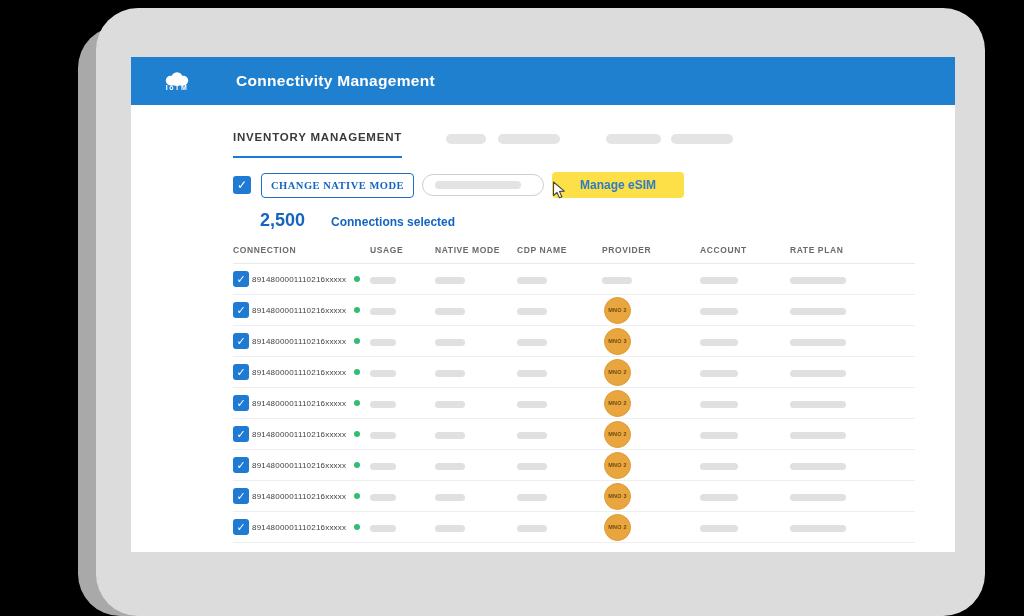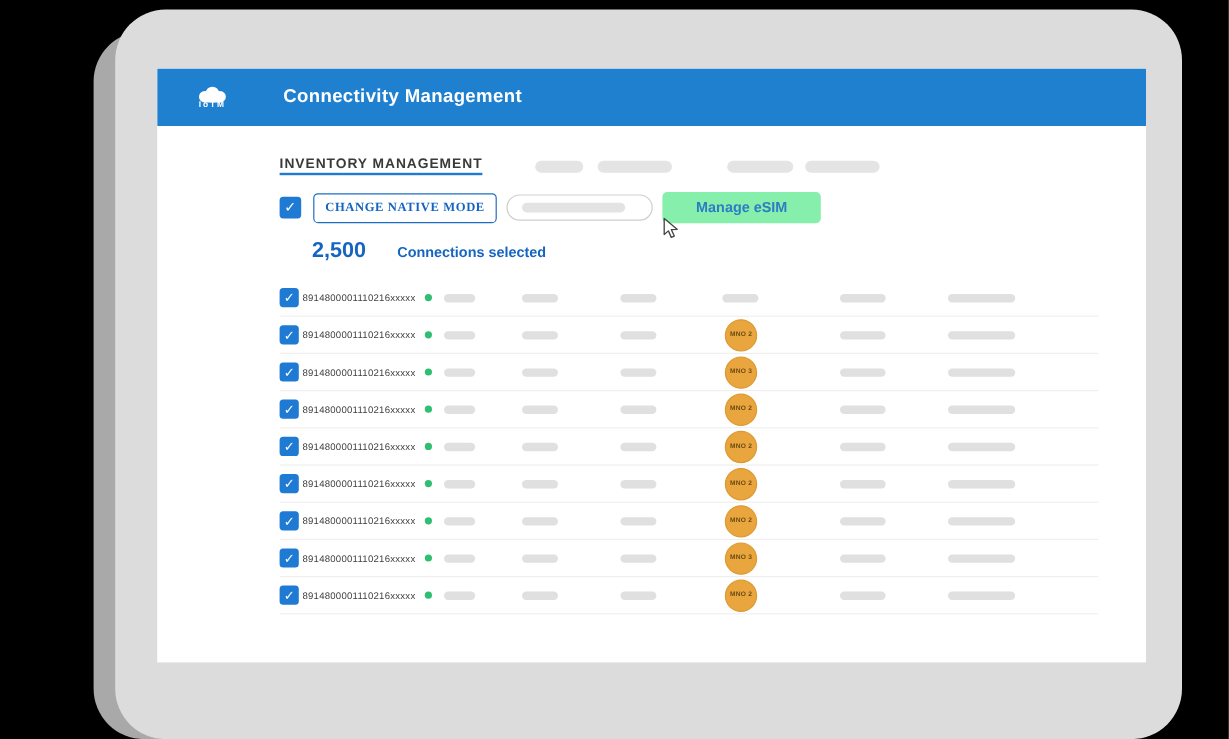--- a/index.html
+++ b/index.html
@@ -36,21 +36,21 @@
   .logo { display: flex; flex-direction: column; align-items: center; margin-right: 16px; }
   .logo-text { color: #fff; font-size: 7px; font-weight: bold; letter-spacing: 1.6px; margin-top: -3px; }
   .app-title { color: #fff; font-size: 15.5px; font-weight: 600; letter-spacing: .3px; }
 
   
   .content { position: relative; padding: 26px 40px 0 102px; }
 
   .tabs { display: flex; align-items: flex-start; margin-bottom: 14px; }
   .tab-active {
     font-size: 11.5px; font-weight: 700; letter-spacing: .8px; color: #3a3a3a;
-    padding-bottom: 1px; border-bottom: 2px solid #1e7ad3; cursor: default;
+    padding-bottom: 13px; border-bottom: 2px solid #1e7ad3; cursor: default;
   }
   .tab-skel { height: 10px; border-radius: 5px; background: #e4e4e4; margin-top: 3px; }
 
   .toolbar { display: flex; align-items: center; margin-bottom: 10px; }
   .cb {
     background: #1e7ad3; border-radius: 3px; color: #fff;
     display: flex; align-items: center; justify-content: center;
   }
   .cb-main { width: 18px; height: 18px; font-size: 12px; }
   .btn-outline {
@@ -58,21 +58,21 @@
     font-family: Liberation Serif, serif; font-size: 10.5px; font-weight: 700; letter-spacing: .5px;
     padding: 6px 9px; border-radius: 4px; cursor: pointer;
   }
   .btn-skel {
     margin-left: 8px; width: 122px; height: 22px;
     border: 1px solid #cfcfcf; border-radius: 11px; background: #fff;
     display: flex; align-items: center; padding: 0 12px;
   }
   .btn-skel-bar { width: 86px; height: 8px; border-radius: 4px; background: #e3e3e3; }
   .btn-esim {
-    margin-left: 8px; background: #86efac; border: none; color: #2f7bc4;
+    margin-left: 8px; background: #fde047; border: none; color: #2f7bc4;
     font-family: inherit; font-size: 12px; font-weight: 600;
     padding: 6px 28px; border-radius: 4px; cursor: pointer;
   }
 
   .selection { margin: 12px 0 14px 27px; color: #1565c0; display: flex; align-items: baseline; gap: 22px; }
   .sel-count { font-size: 18px; font-weight: 700; }
   .sel-label { font-size: 12px; font-weight: 700; margin-left: 4px; }
 
   
   .grid {
@@ -139,20 +139,29 @@
         <span class="btn-skel-bar"></span>
       </span>
       <button class="btn-esim">Manage eSIM</button>
     </div>
 
     <div class="selection">
       <span class="sel-count">2,500</span>
       <span class="sel-label">Connections selected</span>
     </div>
 
+    <div class="grid thead">
+        <span class="th">CONNECTION</span>
+        <span class="th">USAGE</span>
+        <span class="th">NATIVE MODE</span>
+        <span class="th">CDP NAME</span>
+        <span class="th">PROVIDER</span>
+        <span class="th">ACCOUNT</span>
+        <span class="th">RATE PLAN</span>
+      </div>
     <div>
   <div class="grid row">
     <div class="cell-conn">
       <span class="cb row-cb">✓</span>
       <span class="iccid">8914800001110216xxxxx</span>
       <span class="dot"></span>
     </div>
     <div><span class="skel sk-usage"></span></div>
     <div><span class="skel sk-native"></span></div>
     <div><span class="skel sk-cdp"></span></div>

